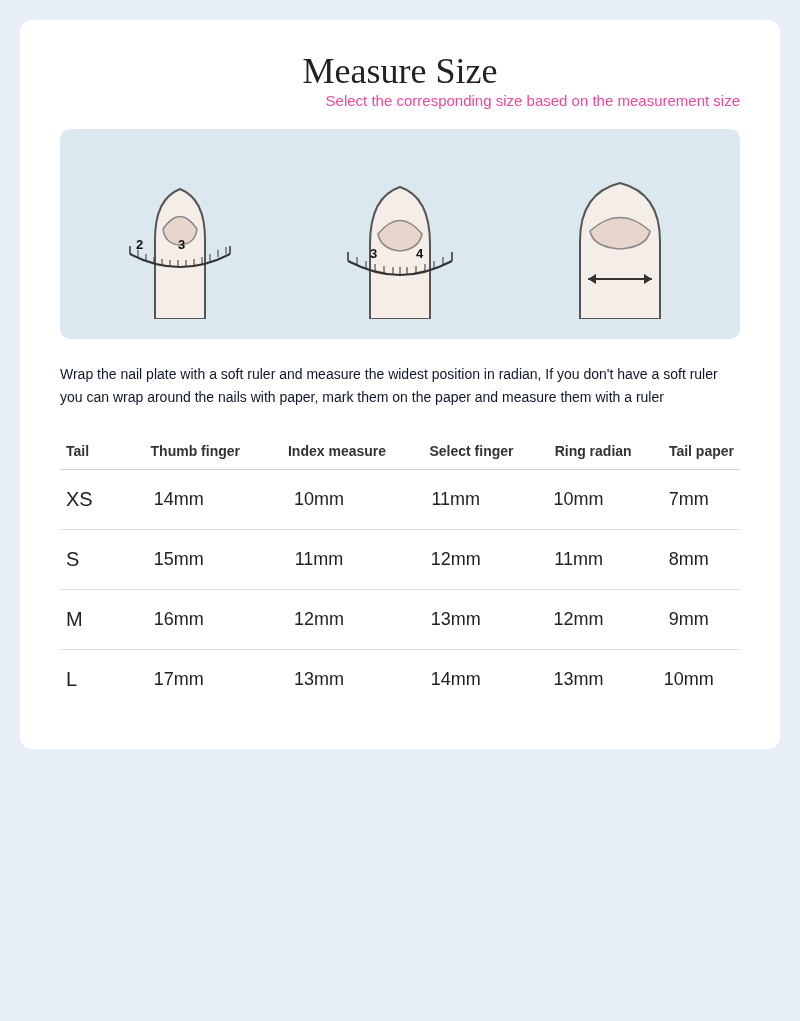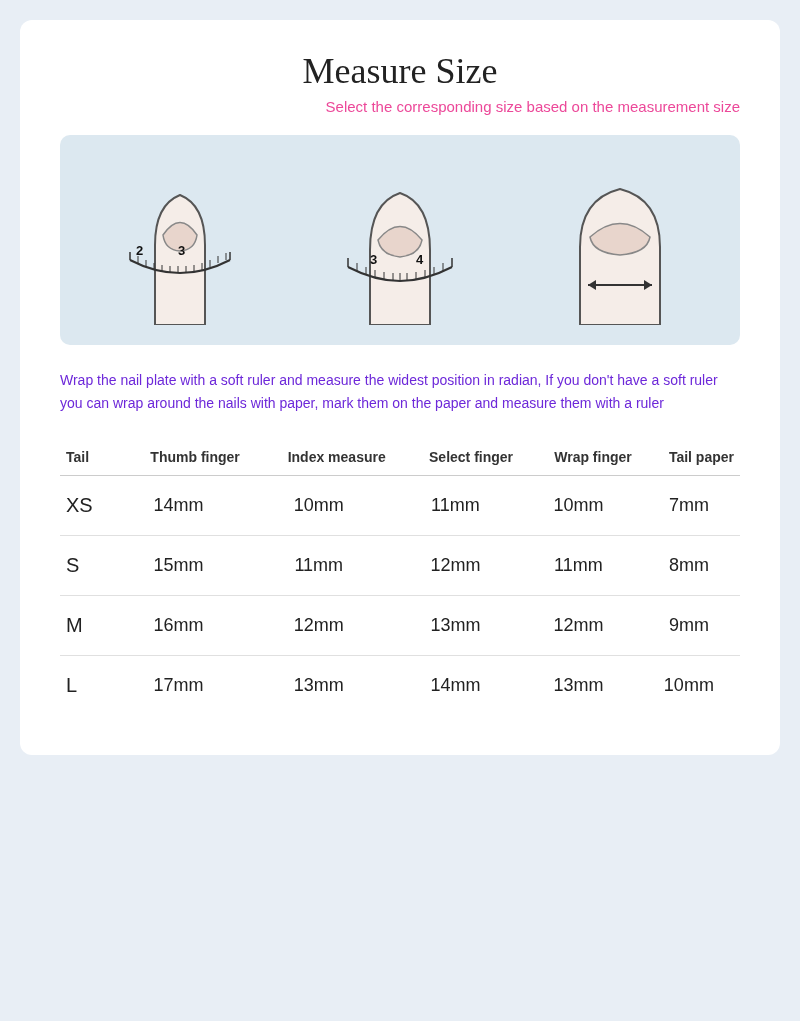--- a/index.html
+++ b/index.html
@@ -17,21 +17,20 @@
       margin: 20px auto;
       background: #fff;
       border-radius: 12px;
       padding: 30px 40px 40px;
     }
     .page-title {
       text-align: center;
       font-size: 36px;
       font-weight: 400;
       color: #222;
-      margin-bottom: 6px;
       font-family: Georgia, serif;
     }
     .page-subtitle {
       text-align: right;
       font-size: 15px;
       color: #ec4899;
       margin-bottom: 20px;
       font-family: Arial, sans-serif;
     }
     .illustrations {
@@ -48,21 +47,21 @@
       flex-direction: column;
       align-items: center;
       width: 200px;
     }
     .finger-svg {
       width: 160px;
       height: 170px;
     }
     .description-text {
       font-size: 14px;
-      color: #6d28d9;
+      color: #0f172a;
       line-height: 1.65;
       margin-bottom: 24px;
       font-family: Arial, sans-serif;
     }
     .size-table {
       width: 100%;
       border-collapse: collapse;
       font-family: Arial, sans-serif;
     }
     .size-table thead tr th {
@@ -179,21 +178,21 @@
 
   <p class="description-text">Wrap the nail plate with a soft ruler and measure the widest position in radian, If you don't have a soft ruler you can wrap around the nails with paper, mark them on the paper and measure them with a ruler</p>
 
   <table class="size-table">
     <thead>
       <tr>
         <th>Tail</th>
         <th>Thumb finger</th>
         <th>Index measure</th>
         <th>Select finger</th>
-        <th>Wrap finger</th>
+        <th>Ring radian</th>
         <th>Tail paper</th>
       </tr>
     </thead>
     <tbody id="table-body">
     <tr>
           <td>XS</td>
           <td>14mm</td>
           <td>10mm</td>
           <td>11mm</td>
           <td>10mm</td>

